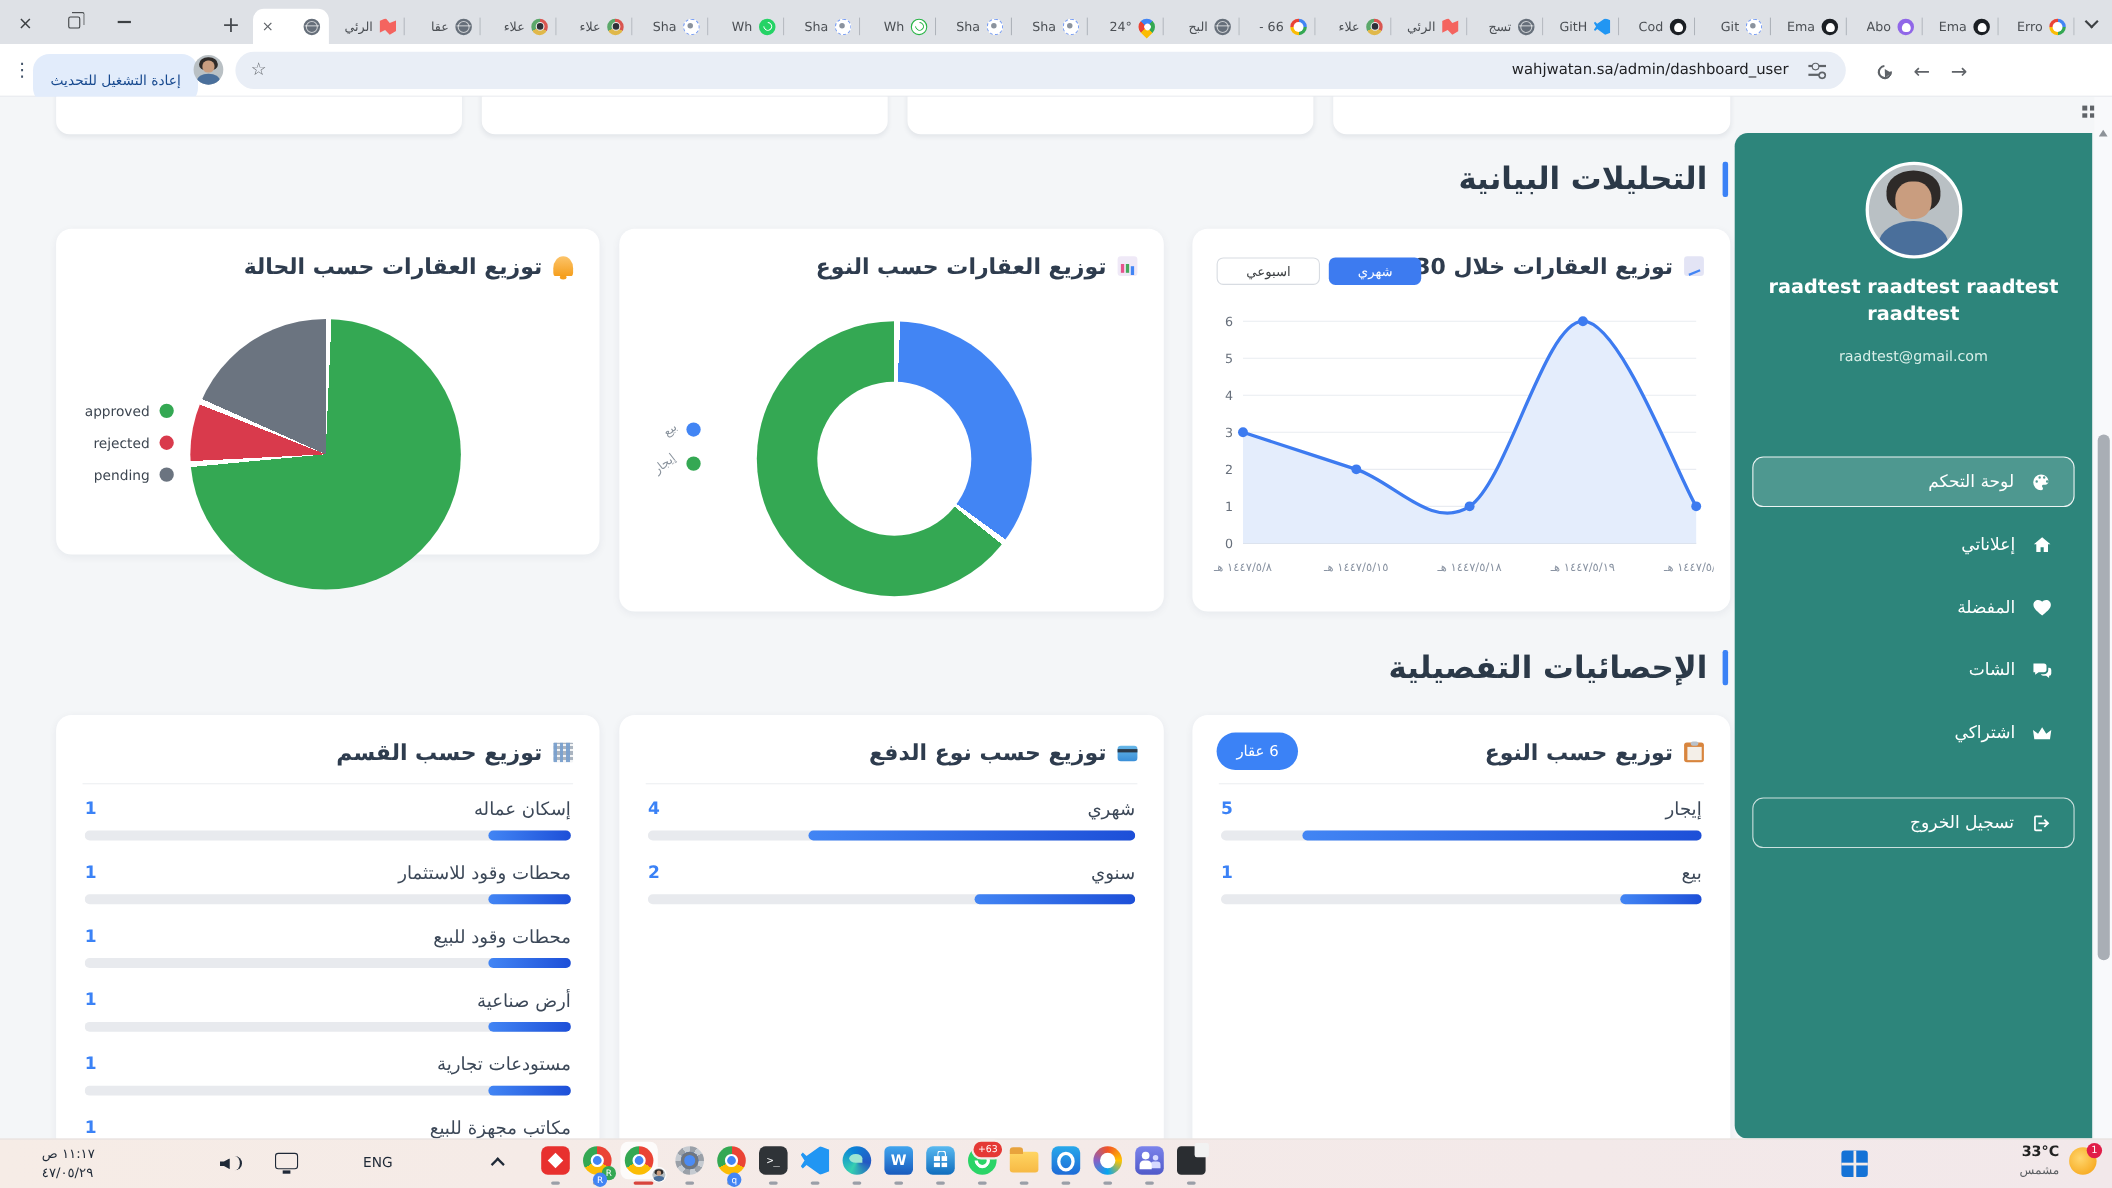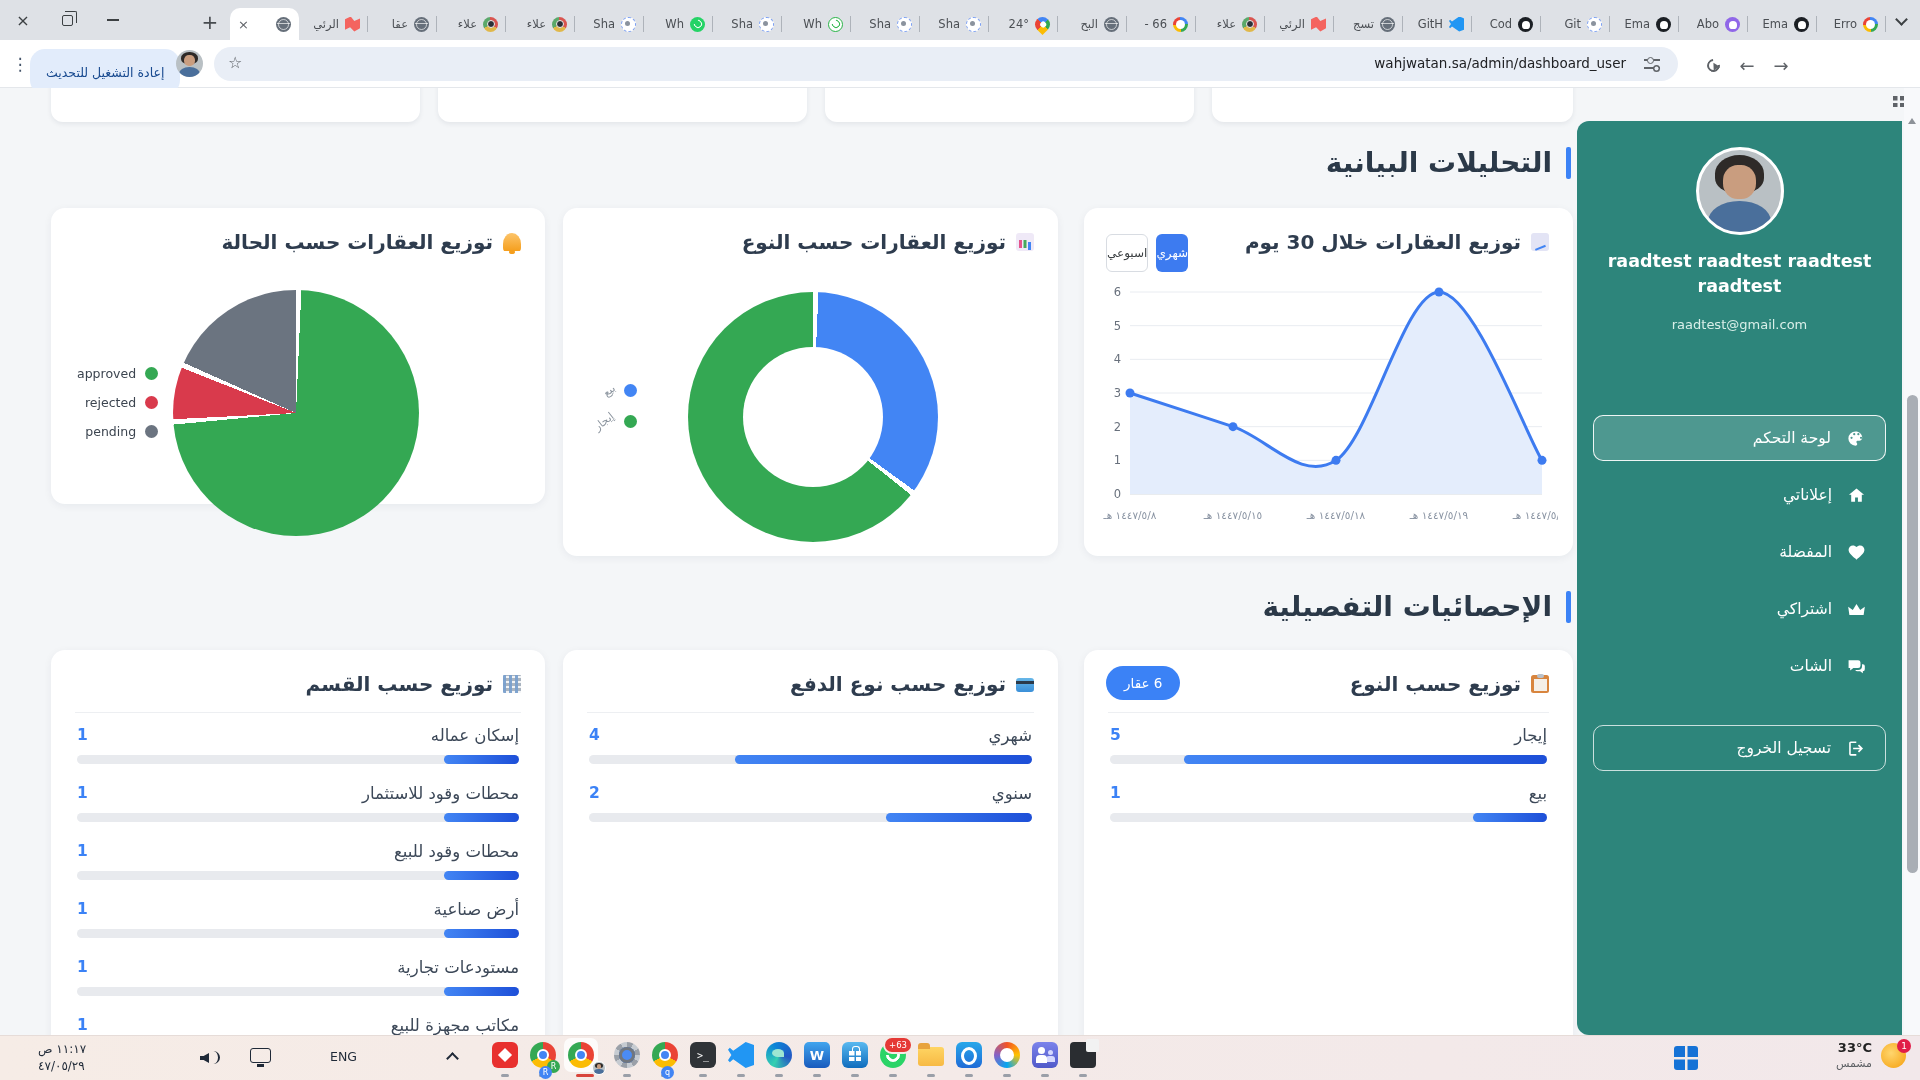--- a/index.html
+++ b/index.html
@@ -115,21 +115,21 @@
   .legend { position:absolute; display:flex; flex-direction:column; gap:14px; }
   #legend-status { left:26px; top:158px; }
   .leg-row { display:flex; align-items:center; justify-content:flex-end; gap:9px; direction:ltr; }
   .leg-label { font-size:12.5px; color:#3c4550; }
   .leg-dot { width:13px; height:13px; border-radius:50%; flex:0 0 auto; }
   #legend-type { left:30px; top:176px; gap:18px; }
   #legend-type .leg-label { transform:rotate(-38deg); font-size:11px; color:#8b949e; }
 
   
   .toggles { position:absolute; top:26px; left:22px; display:flex; gap:8px; direction:ltr; }
-  .tgl { height:38px; padding:0 0; border-radius:6px; font-size:12px; display:flex; align-items:center; }
+  .tgl { height:25px; padding:0 26px; border-radius:6px; font-size:12px; display:flex; align-items:center; }
   .tgl-off { background:#fff; border:1px solid #d8dce2; color:#3c4043; }
   .tgl-on { background:#3d7bf0; color:#fff; }
   #line-svg { position:absolute; left:16px; top:72px; width:458px; height:248px; direction:ltr; }
 
   
   #stats-cards .card { top:562px; height:520px; }
   .pos-r { left:1084px; width:489px; }
   .pos-m { left:563px;  width:495px; }
   .pos-l { left:51px;   width:494px; }
   .badge { position:absolute; top:16px; left:22px; background:#3b82f6; color:#fff; font-size:13.5px; padding:9px 18px; border-radius:19px; }
@@ -674,32 +674,32 @@
           <span class="sb-ico">
               <svg viewBox="0 0 24 24">
                 <path d="M12 21l-1.4-1.3C5.4 15.4 2 12.3 2 8.5 2 5.4 4.4 3 7.5 3c1.7 0 3.4.8 4.5 2.1C13.1 3.8 14.8 3 16.5 3 19.6 3 22 5.4 22 8.5c0 3.8-3.4 6.9-8.6 11.2L12 21z"></path>
               </svg>
             </span>
           <span>المفضلة</span>
         </div>
         <div class="sb-item">
           <span class="sb-ico">
               <svg viewBox="0 0 24 24">
+                <path d="M2 4h12a3 3 0 0 1 3 3v4a3 3 0 0 1-3 3H8l-4 3v-3H2V4zm17 5h1a2.5 2.5 0 0 1 2.5 2.5v4A2.5 2.5 0 0 1 20 18v2.6L16.6 18H13a3 3 0 0 1-2.6-1.5H14a5 5 0 0 0 5-5V9z"></path>
+              </svg>
+            </span>
+          <span>الشات</span>
+        </div>
+        <div class="sb-item">
+          <span class="sb-ico">
+              <svg viewBox="0 0 24 24">
                 <path d="M3 19h18l1.5-10.5-5.8 4.2L12 5.2 7.3 12.7 1.5 8.5 3 19z"></path>
               </svg>
             </span>
           <span>اشتراكي</span>
-        </div>
-        <div class="sb-item">
-          <span class="sb-ico">
-              <svg viewBox="0 0 24 24">
-                <path d="M2 4h12a3 3 0 0 1 3 3v4a3 3 0 0 1-3 3H8l-4 3v-3H2V4zm17 5h1a2.5 2.5 0 0 1 2.5 2.5v4A2.5 2.5 0 0 1 20 18v2.6L16.6 18H13a3 3 0 0 1-2.6-1.5H14a5 5 0 0 0 5-5V9z"></path>
-              </svg>
-            </span>
-          <span>الشات</span>
         </div>
         <div class="sb-item logout">
           <span class="sb-ico">
               <svg viewBox="0 0 24 24">
                 <path d="M13 3H6a2 2 0 0 0-2 2v14a2 2 0 0 0 2 2h7v-2H6V5h7V3zm3.5 4.1L15 8.5l2.5 2.5H9v2h8.5L15 15.5l1.5 1.4 5-4.9-5-4.9z"></path>
               </svg>
             </span>
           <span>تسجيل الخروج</span>
         </div>
       </div>

